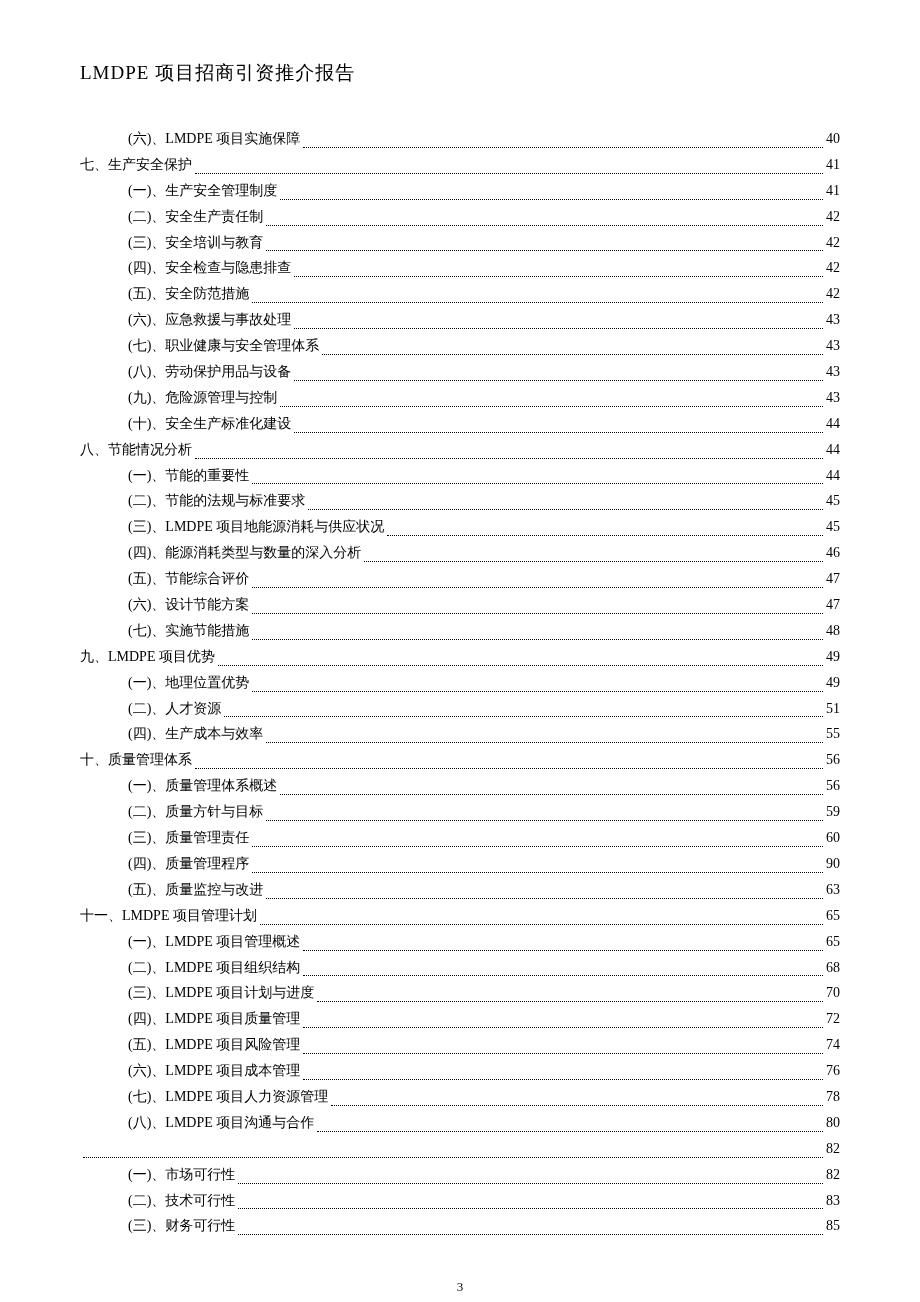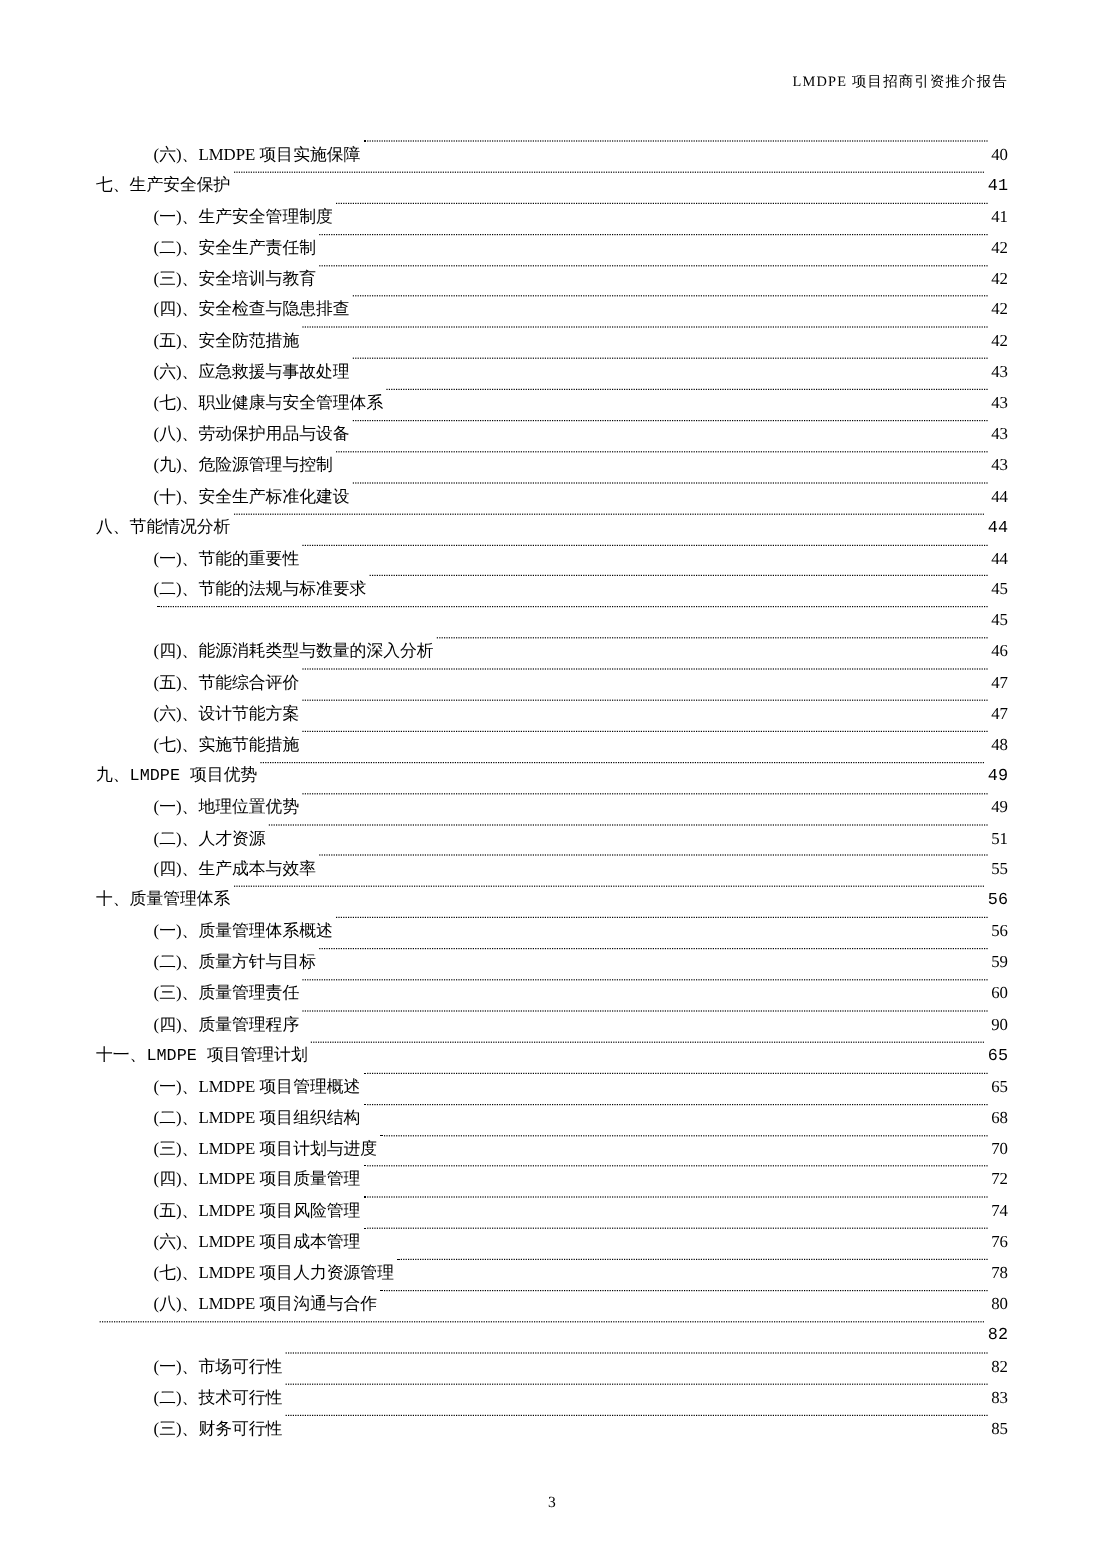--- a/index.html
+++ b/index.html
@@ -9,35 +9,34 @@
     }
     body {
       font-family: "SimSun", "宋体", serif;
       background: #ffffff;
       width: 920px;
       margin: 0 auto;
       padding: 60px 80px 60px 80px;
       color: #000;
     }
     .header-title {
-      text-align: right;
-      font-size: 12px;
+      text-align: left;
+      font-size: 19px;
       margin-bottom: 40px;
       letter-spacing: 1px;
     }
     .toc-entry {
       display: flex;
-      align-items: flex-start;
+      align-items: flex-end;
       font-size: 14px;
       line-height: 1.85;
       white-space: nowrap;
     }
     .toc-entry.level-1 {
       padding-left: 0;
-      font-family: Liberation Mono, monospace;
     }
     .toc-entry.level-2 {
       padding-left: 48px;
     }
     .toc-label {
       flex-shrink: 0;
     }
     .toc-leader {
       flex: 1;
       border-bottom: 1.5px dotted #000;
@@ -128,20 +127,21 @@
       <span class="toc-label">(一)、节能的重要性</span>
       <span class="toc-leader"></span>
       <span class="toc-page">44</span>
     </div>
     <div class="toc-entry level-2">
       <span class="toc-label">(二)、节能的法规与标准要求</span>
       <span class="toc-leader"></span>
       <span class="toc-page">45</span>
     </div>
     <div class="toc-entry level-2">
+      <span class="toc-label">(三)、LMDPE 项目地能源消耗与供应状况</span>
       <span class="toc-leader"></span>
       <span class="toc-page">45</span>
     </div>
     <div class="toc-entry level-2">
       <span class="toc-label">(四)、能源消耗类型与数量的深入分析</span>
       <span class="toc-leader"></span>
       <span class="toc-page">46</span>
     </div>
     <div class="toc-entry level-2">
       <span class="toc-label">(五)、节能综合评价</span>
@@ -196,20 +196,25 @@
     <div class="toc-entry level-2">
       <span class="toc-label">(三)、质量管理责任</span>
       <span class="toc-leader"></span>
       <span class="toc-page">60</span>
     </div>
     <div class="toc-entry level-2">
       <span class="toc-label">(四)、质量管理程序</span>
       <span class="toc-leader"></span>
       <span class="toc-page">90</span>
     </div>
+    <div class="toc-entry level-2">
+      <span class="toc-label">(五)、质量监控与改进</span>
+      <span class="toc-leader"></span>
+      <span class="toc-page">63</span>
+    </div>
     <div class="toc-entry level-1">
       <span class="toc-label">十一、LMDPE 项目管理计划</span>
       <span class="toc-leader"></span>
       <span class="toc-page">65</span>
     </div>
     <div class="toc-entry level-2">
       <span class="toc-label">(一)、LMDPE 项目管理概述</span>
       <span class="toc-leader"></span>
       <span class="toc-page">65</span>
     </div>

